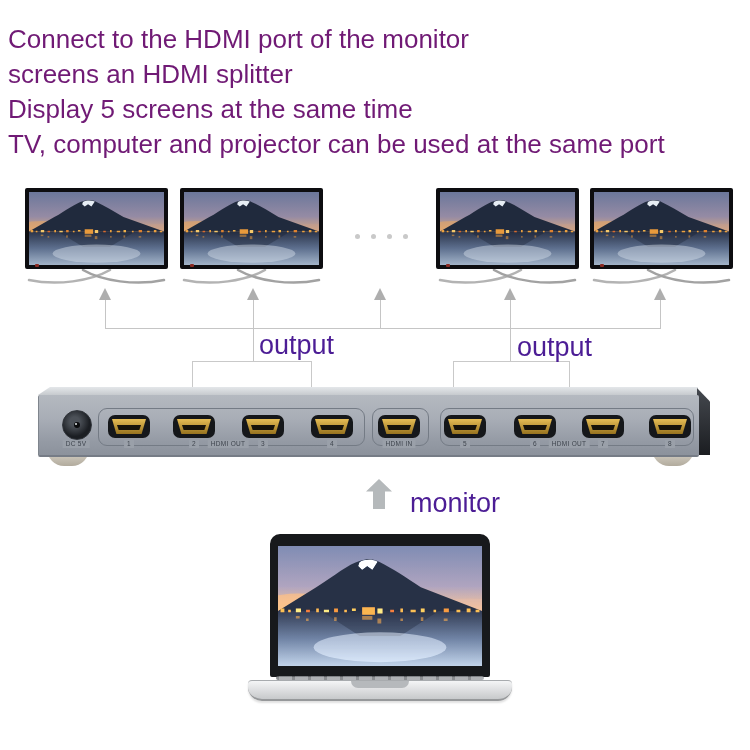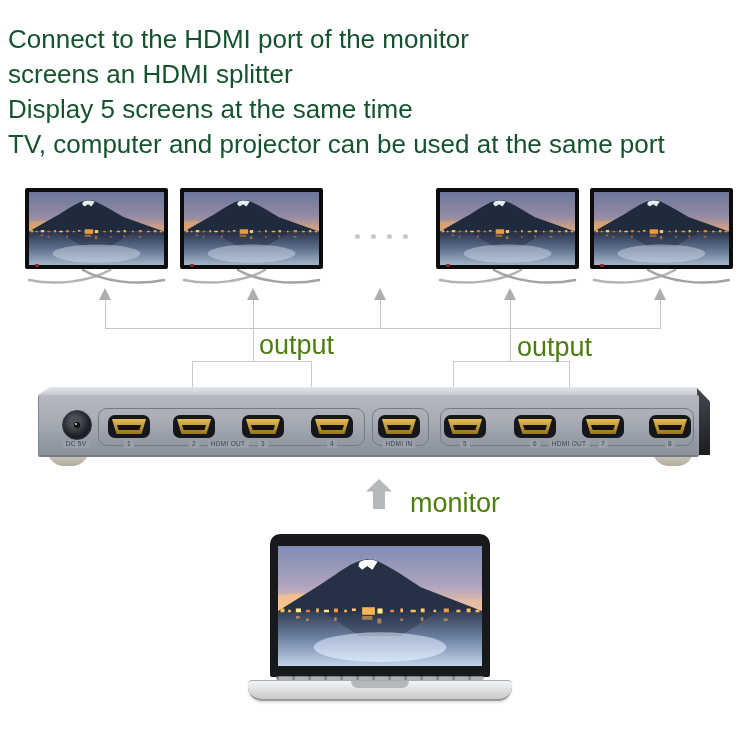--- a/index.html
+++ b/index.html
@@ -1,38 +1,38 @@
 <!DOCTYPE html>
 <html><head>
 <meta charset="utf-8">
 <style>
   html,body{margin:0;padding:0;background:#fff;}
   .canvas{position:relative;width:750px;height:750px;background:#fff;overflow:hidden;
           font-family:"Liberation Sans",sans-serif;}
   
-  .hdr{position:absolute;left:8px;top:22px;font-size:26px;line-height:35px;color:#14532d;}
+  .hdr{position:absolute;left:8px;top:22px;font-size:26px;line-height:35px;color:#701a75;}
   .hdr div{white-space:nowrap;}
   
   .tv{position:absolute;top:188px;width:143px;}
   .tv-frame{position:relative;width:135px;height:73px;background:#0d0d10;border:4px solid #0d0d10;
             border-radius:2px;}
   .tv-frame svg{display:block;width:135px;height:73px;}
   .tv-led{position:absolute;left:6px;bottom:-2px;width:4px;height:3px;background:#8a2a22;border-radius:1px;}
   .tv-stand{display:block;width:143px;height:18px;}
   .scene{background:#3a4458;}
   
   .dot{position:absolute;top:234px;width:5px;height:5px;border-radius:50%;background:#c9c9c9;}
   
   .hline{position:absolute;left:105px;top:328px;width:556px;height:1px;background:#c5c5c5;}
   .stem-up{position:absolute;top:299px;width:1px;height:29px;background:#c5c5c5;}
   .ahead{position:absolute;top:288px;width:0;height:0;border-left:6px solid transparent;
          border-right:6px solid transparent;border-bottom:12px solid #aeaeae;}
   .stem-dn{position:absolute;top:328px;width:1px;height:33px;background:#c5c5c5;}
   .bracket{position:absolute;top:361px;height:25px;border:1px solid #c9c9c9;border-bottom:none;}
-  .biglabel{position:absolute;font-size:27px;color:#4d7c0f;}
+  .biglabel{position:absolute;font-size:27px;color:#4c1d95;}
   
   .dev-top{position:absolute;left:38px;top:387px;width:660px;height:8px;
            background:linear-gradient(180deg,#e4e7ea,#c6cace);
            clip-path:polygon(12px 0,100% 0,100% 100%,0 100%);z-index:2;}
   .dev-side{position:absolute;left:697px;top:388px;width:13px;height:67px;
             background:linear-gradient(180deg,#45494f,#1b1d21);
             clip-path:polygon(0 0,100% 20%,100% 100%,0 100%);z-index:2;}
   .foot{position:absolute;top:449px;width:42px;height:17px;border-radius:0 0 21px 21px;
         background:linear-gradient(180deg,#ddd8ce,#b2ab9d);z-index:1;}
   .device{position:absolute;left:38px;top:395px;width:660px;height:60px;z-index:3;

